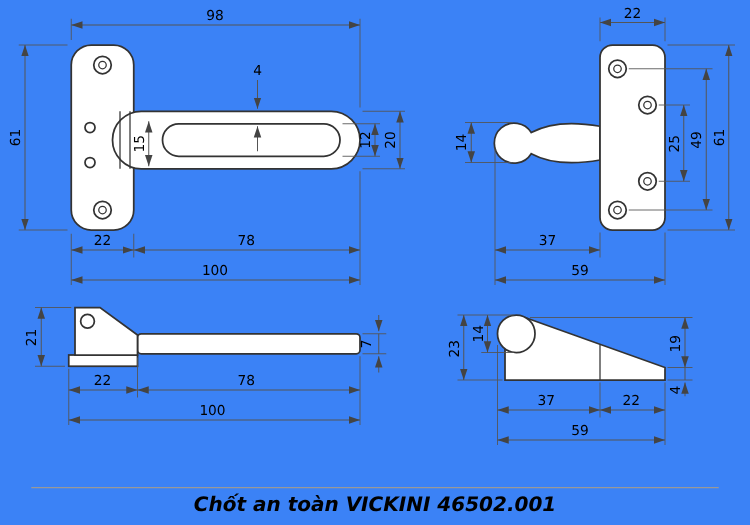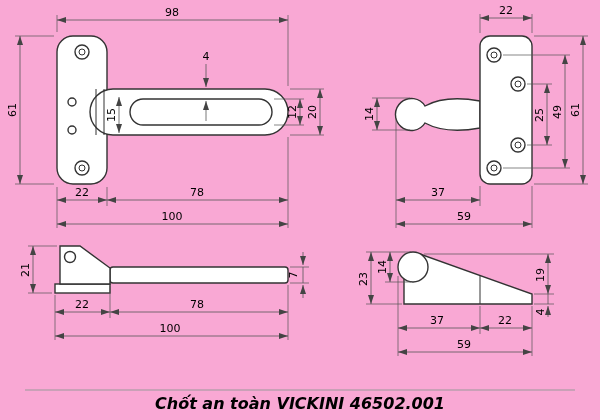--- a/index.html
+++ b/index.html
@@ -1,16 +1,16 @@
 <!DOCTYPE html>
 <html><head>
 <meta charset="utf-8">
 <style>
   html,body { margin:0; padding:0; background:#fff; }
-  .stage { position:relative; width:600px; height:420px; background:#f9a8d4; overflow:hidden; }
+  .stage { position:relative; width:600px; height:420px; background:#3b82f6; overflow:hidden; }
   svg { display:block; }
   .part { fill:#fff; stroke:#333; stroke-width:1.4; }
   .thin { fill:none; stroke:#333; stroke-width:1; }
   .ext  { fill:none; stroke:#555; stroke-width:0.7; }
   .dml  { fill:none; stroke:#555; stroke-width:0.8; }
   .dt   { font-family:"DejaVu Sans", sans-serif; font-size:11px; fill:#000; text-anchor:middle; }
   .cap  { font-family:"DejaVu Sans", sans-serif; font-size:16px; font-weight:bold; font-style:italic; fill:#000; text-anchor:middle; }
   .rule { stroke:#999; stroke-width:1; }
 </style>
 </head>

